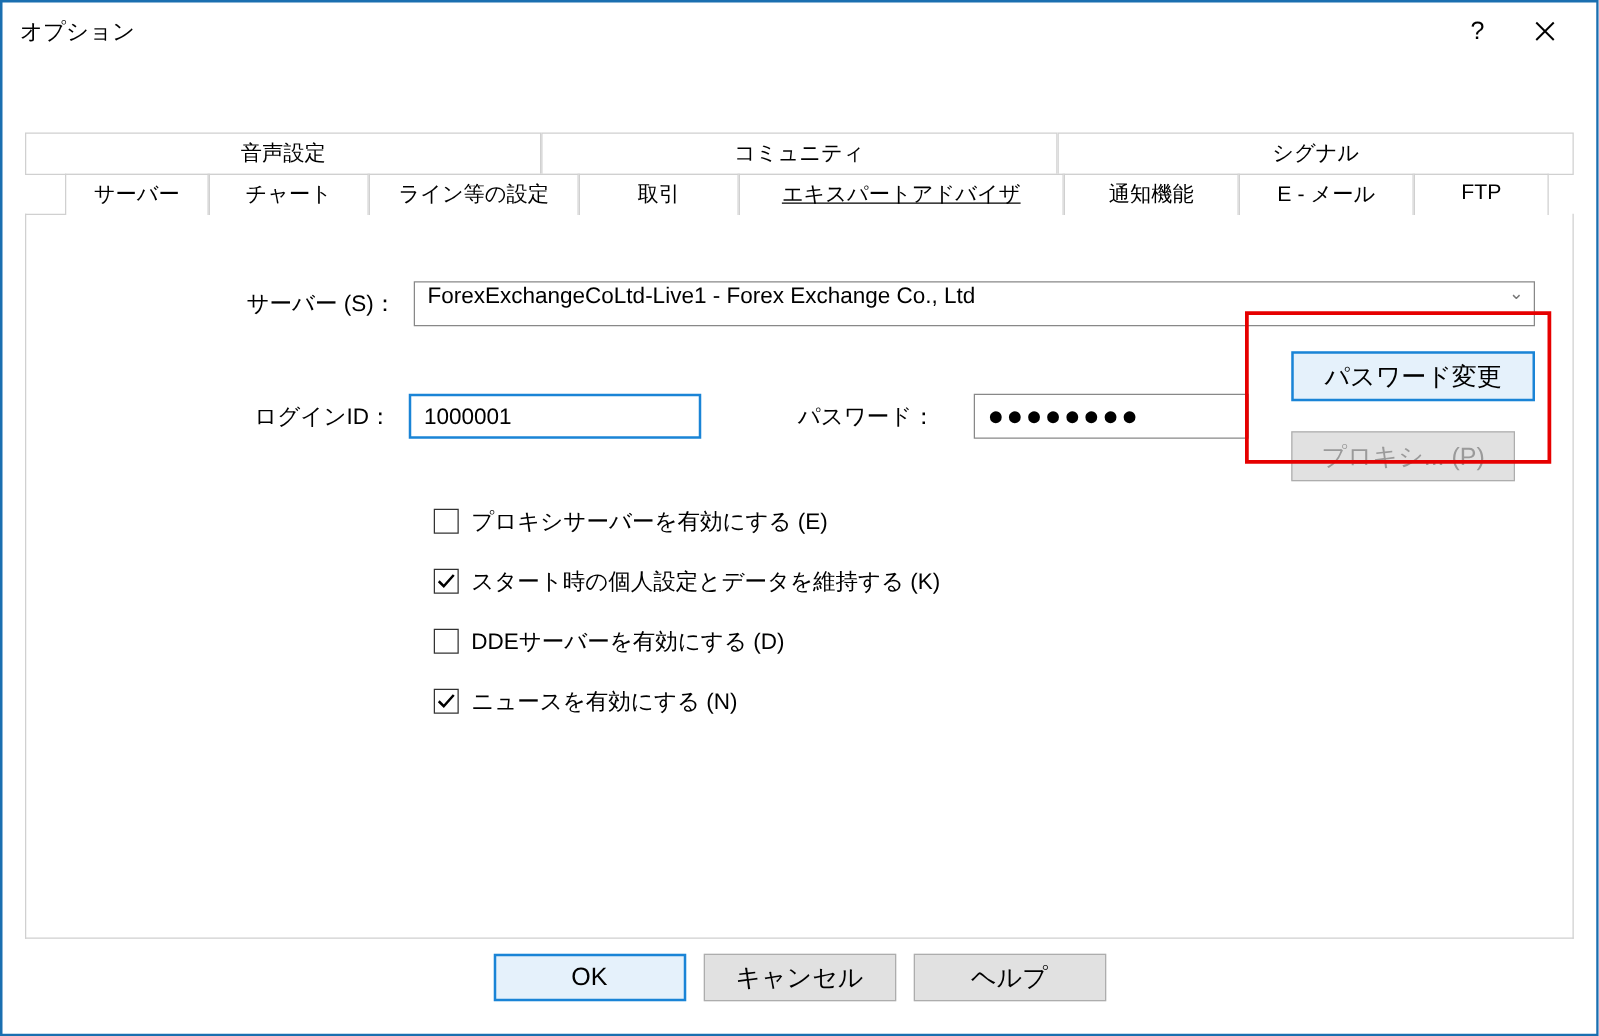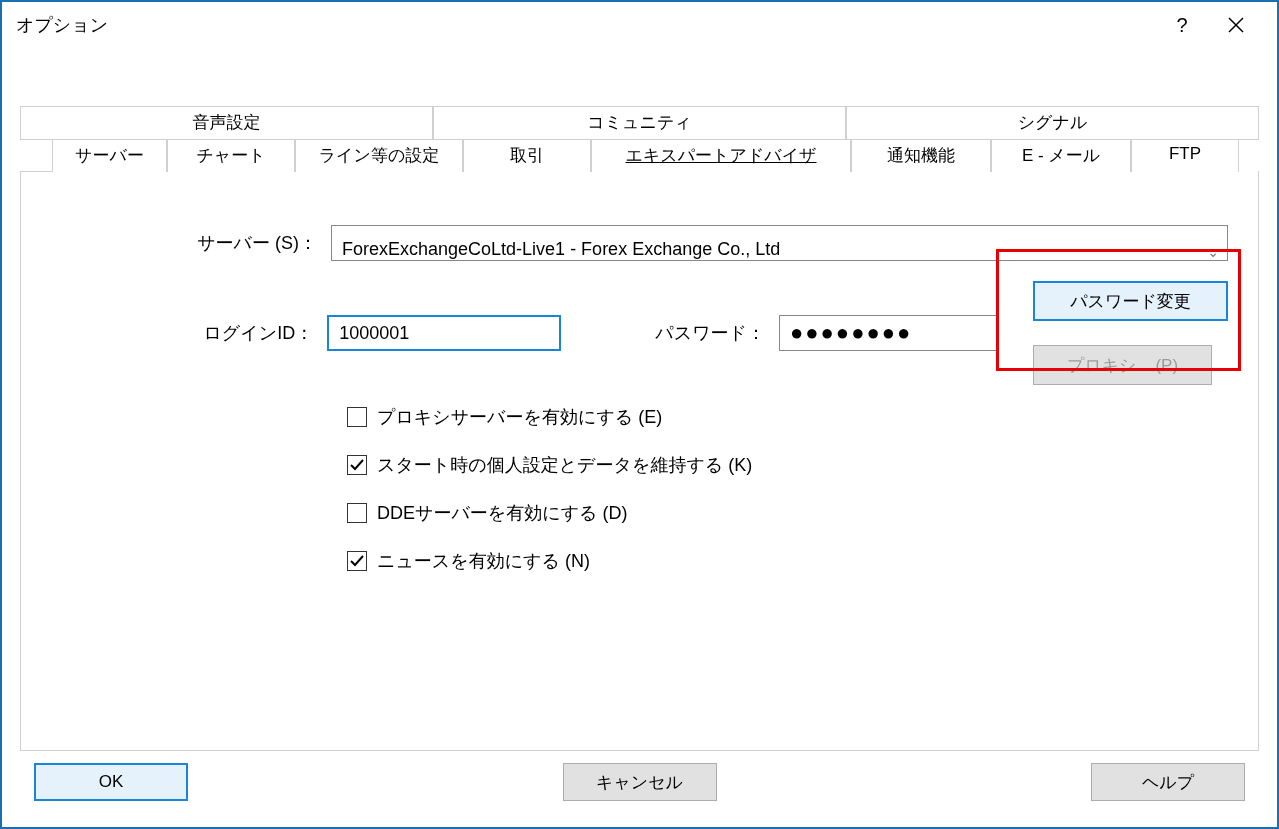--- a/index.html
+++ b/index.html
@@ -115,56 +115,56 @@
     height: 36px;
     border: 1px solid #888;
     background: #fff;
     padding: 2px 10px;
     font-size: 18px;
     font-family: inherit;
   }
   .server-select {
     flex: 1;
     display: flex;
-    align-items: flex-end;
+    align-items: flex-start;
     height: 36px;
     border: 1px solid #888;
     padding: 0 10px;
     font-size: 18px;
     position: relative;
   }
   .server-select .chev {
     position: absolute;
     right: 8px;
     color: #777;
     font-size: 14px;
   }
   .login-input {
     width: 234px;
     border: 2px solid #1a84d6;
   }
   .pw-label {
     width: 160px;
-    text-align: right;
+    text-align: center;
     padding-right: 14px;
     font-size: 18px;
     margin-left: 60px;
   }
   .pw-input {
     width: 220px;
     letter-spacing: 2px;
     font-size: 22px;
     line-height: 22px;
   }
   .btn {
     height: 40px;
     min-width: 140px;
     background: #e1e1e1;
     border: 1px solid #adadad;
-    font-size: 17px;
+    font-size: 20px;
     font-family: inherit;
     cursor: default;
     padding: 2px 18px;
   }
   .btn.primary {
     border: 2px solid #1a84d6;
     background: #e5f1fb;
   }
   .btn.disabled {
     color: #9a9a9a;
@@ -200,21 +200,21 @@
     border: 1px solid #333;
     margin-right: 10px;
     display: inline-flex;
     align-items: center;
     justify-content: center;
     background: #fff;
   }
   .cb svg { width: 16px; height: 16px; }
   .footer {
     display: flex;
-    justify-content: space-between;
+    justify-content: center;
     gap: 14px;
     padding: 12px 14px 16px 14px;
   }
   .footer .btn { width: 154px; height: 38px; }
 </style>
 </head>
 <body>
 
 <div class="dialog">
 

